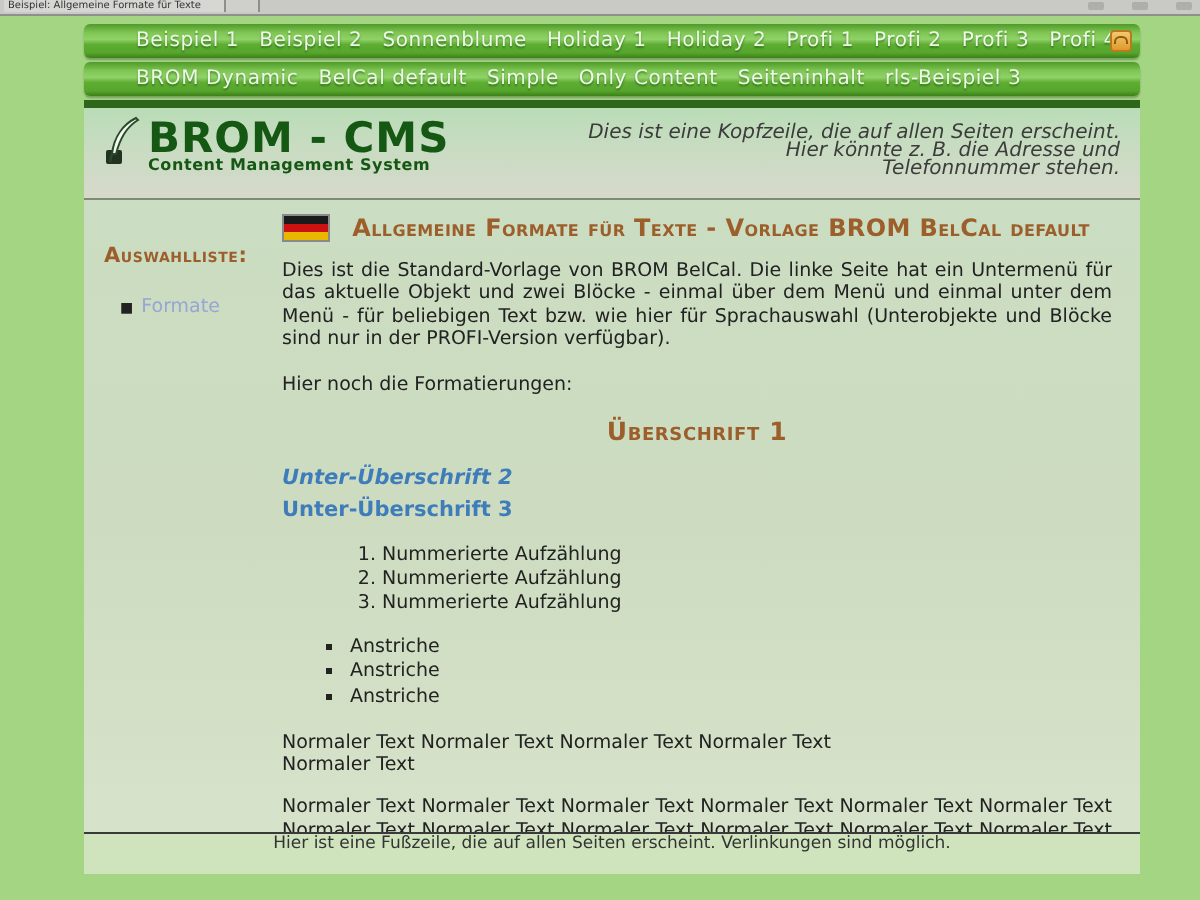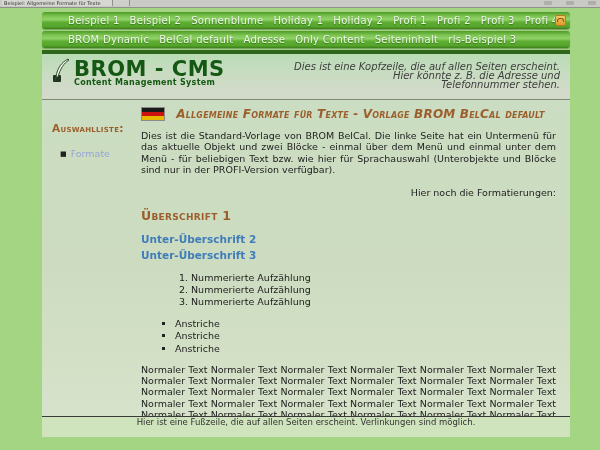--- a/index.html
+++ b/index.html
@@ -82,29 +82,29 @@
   .german-flag{
     width:24px;height:14px;border:1px solid #8a8a8a;flex:0 0 24px;box-sizing:border-box;
     display:flex;flex-direction:column;
   }
   .german-flag span{flex:1;}
   .flag-black{background:#1a1a1a;}
   .flag-red{background:#cc1111;}
   .flag-gold{background:#e8b800;}
   .page-title{
     flex:1;text-align:center;font-variant:small-caps;font-weight:bold;font-size:12px;
-    color:#9c5f2b;letter-spacing:0.2px;font-style:italic;
+    color:#9c5f2b;letter-spacing:0.2px;
   }
   .para{text-align:justify;margin-top:9px;}
-  .label-line{margin-top:12px;text-align:right;}
+  .label-line{margin-top:12px;}
   .h1{
-    font-variant:small-caps;font-weight:bold;font-size:12.5px;color:#9c5f2b;
+    text-align:center;font-variant:small-caps;font-weight:bold;font-size:12.5px;color:#9c5f2b;
     margin-top:11px;letter-spacing:0.3px;
   }
-  .h2{font-weight:bold;font-size:10.5px;color:#3f7cba;margin-top:9px;}
+  .h2{font-weight:bold;font-size:10.5px;color:#3f7cba;margin-top:9px;font-style:italic;}
   .h3{font-weight:bold;font-size:10.5px;color:#3f7cba;margin-top:4px;}
   ol.num-list{margin:10px 0 0 0;padding-left:34px;}
   ol.num-list li{margin:0 0 1px 16px;}
   ul.sq-list{margin:11px 0 0 0;padding-left:34px;list-style-type:square;}
   ul.sq-list li{margin:0 0 1px 0;}
   .short-para{margin-top:12px;}
   .long-para{text-align:justify;margin-top:10px;}
   
   .site-footer{
     position:absolute;left:0;right:0;bottom:0;height:21px;box-sizing:border-box;
@@ -138,21 +138,21 @@
     <span class="nav-item">Profi 1</span>
     <span class="nav-item">Profi 2</span>
     <span class="nav-item">Profi 3</span>
     <span class="nav-item">Profi 4</span>
     <span class="lock-icon"></span>
   </div>
 
   <div class="nav-bar">
     <span class="nav-item">BROM Dynamic</span>
     <span class="nav-item">BelCal default</span>
-    <span class="nav-item">Adresse</span>
+    <span class="nav-item">Simple</span>
     <span class="nav-item">Only Content</span>
     <span class="nav-item">Seiteninhalt</span>
     <span class="nav-item">rls-Beispiel 3</span>
   </div>
 
   <div class="divider-bar"></div>
 
   <div class="content">
 
     <div class="site-header">
@@ -209,20 +209,24 @@
           <li>Nummerierte Aufzählung</li>
           <li>Nummerierte Aufzählung</li>
         </ol>
 
         <ul class="sq-list">
           <li>Anstriche</li>
           <li>Anstriche</li>
           <li>Anstriche</li>
         </ul>
 
+        <div class="short-para">
+          <div>Normaler Text Normaler Text Normaler Text Normaler Text</div>
+          <div>Normaler Text</div>
+        </div>
 
         <div class="long-para">Normaler Text Normaler Text Normaler Text Normaler Text Normaler Text Normaler Text Normaler Text Normaler Text Normaler Text Normaler Text Normaler Text Normaler Text Normaler Text Normaler Text Normaler Text Normaler Text Normaler Text Normaler Text Normaler Text Normaler Text Normaler Text Normaler Text Normaler Text Normaler Text Normaler Text Normaler Text Normaler Text Normaler Text Normaler Text Normaler Text Normaler Text Normaler Text Normaler Text Normaler Text Normaler Text Normaler Text Normaler Text</div>
       </div>
     </div>
 
     <div class="site-footer">
       <span>Hier ist eine Fußzeile, die auf allen Seiten erscheint. Verlinkungen sind möglich.</span>
     </div>
 
   </div>

